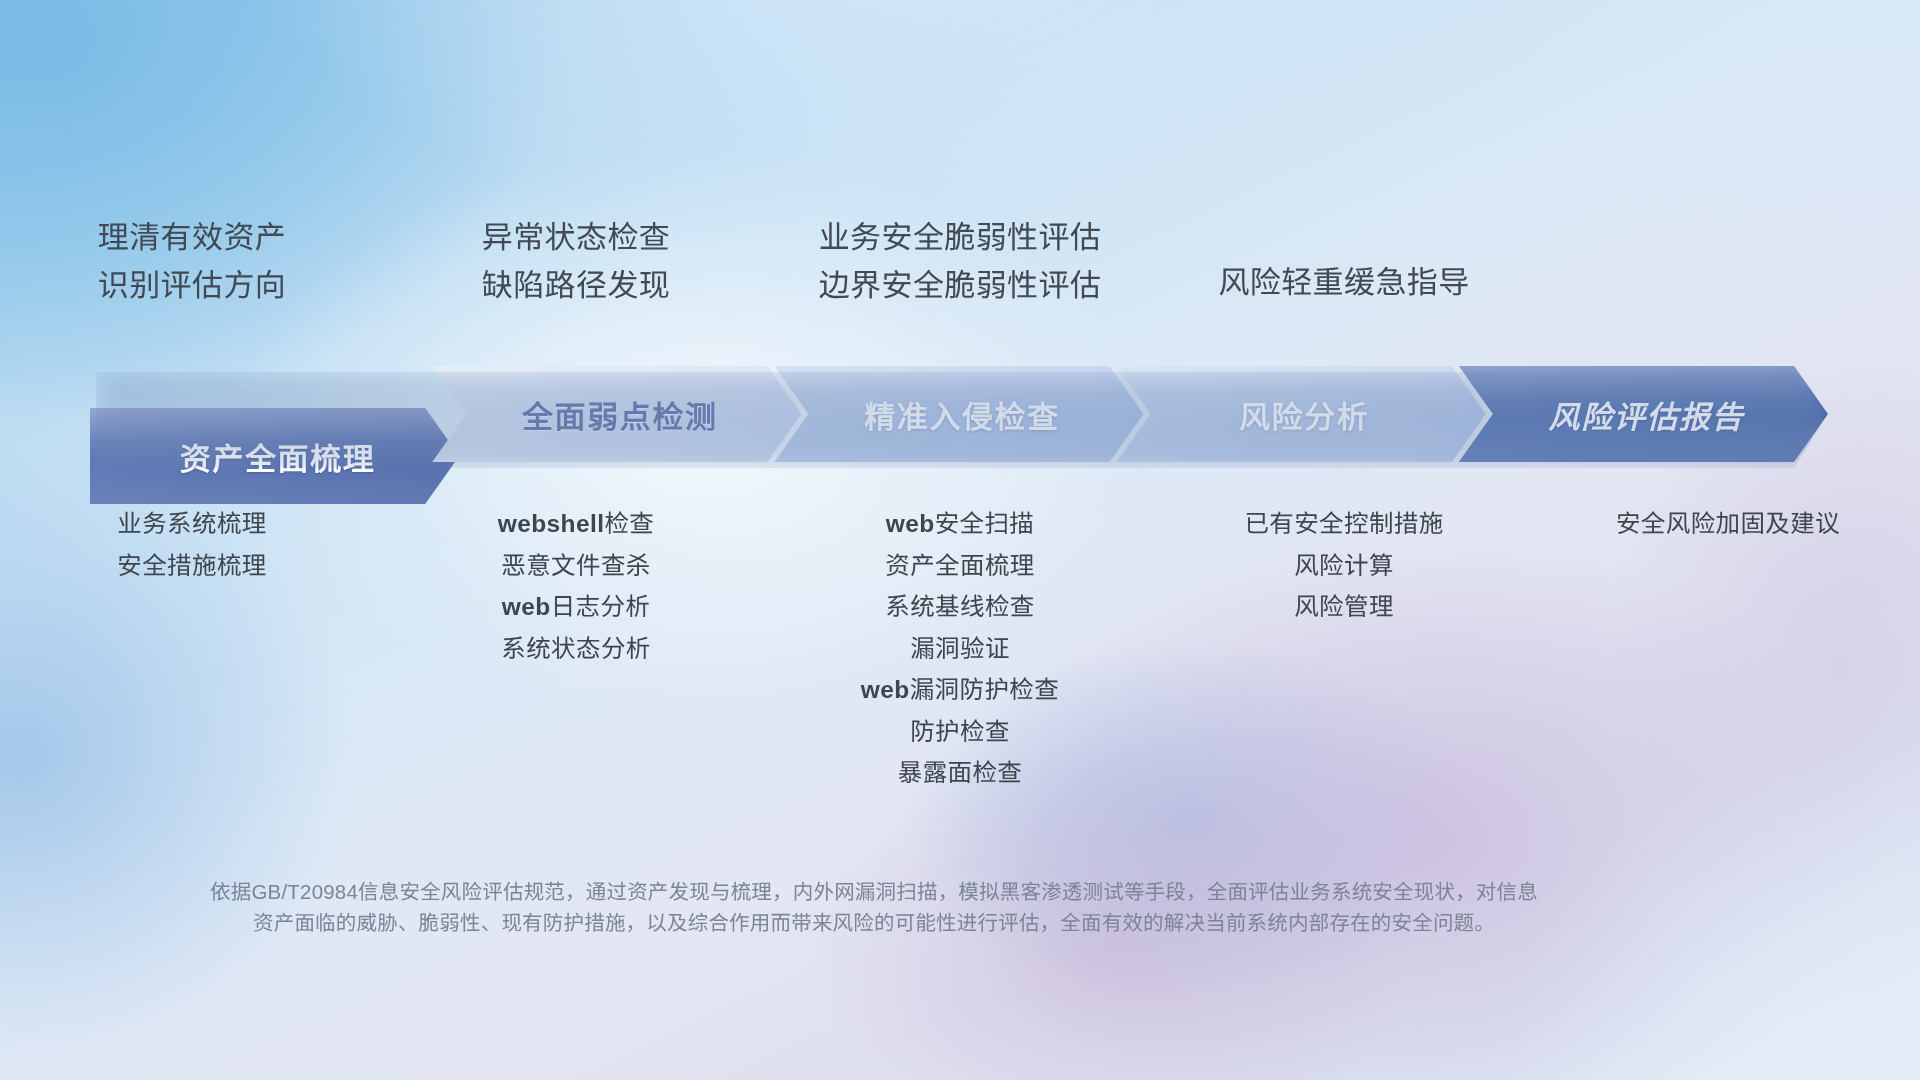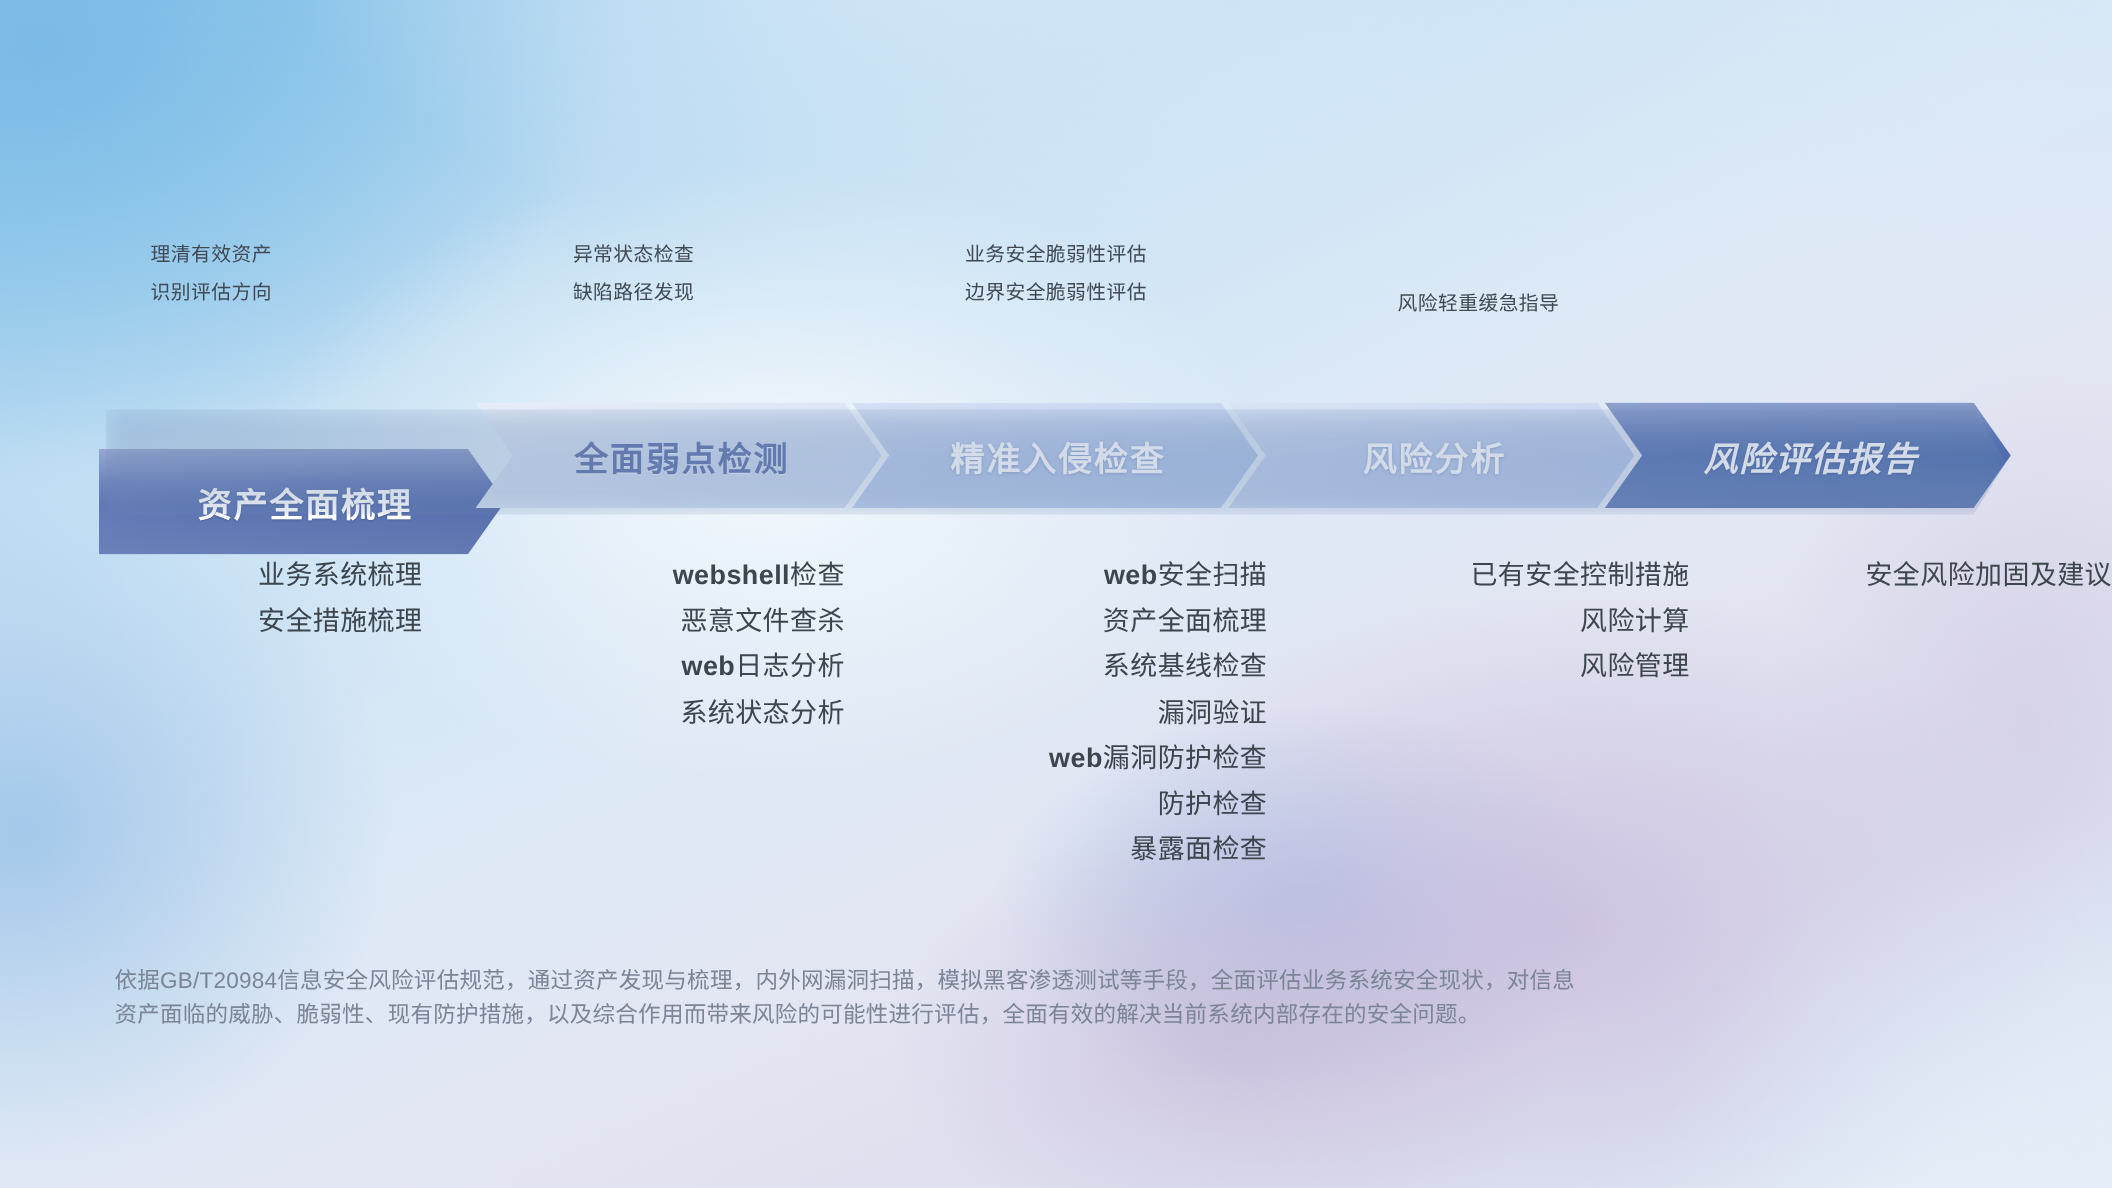--- a/index.html
+++ b/index.html
@@ -93,21 +93,21 @@
     grid-template-columns:repeat(5, 1fr);
   }
 
   
   #row-top { top:222px; height:100px; }
   .top-col {
     display:flex; flex-direction:column;
     align-items:center;
     gap:17px;
     color:#414a52;
-    font-size:18px;
+    font-size:31px;
     line-height:1;
     letter-spacing:.4px;
     white-space:nowrap;
   }
   .top-col.push-down { padding-top:45px; }
 
   
   #arrow-band {
     position:absolute;
     left:90px; right:92px;
@@ -175,21 +175,21 @@
     filter:blur(11px);
     background:rgba(110,135,180,.30);
     -webkit-clip-path:polygon(0 0, calc(100% - 30px) 0, 100% 50%, calc(100% - 30px) 100%, 0 100%);
     clip-path:polygon(0 0, calc(100% - 30px) 0, 100% 50%, calc(100% - 30px) 100%, 0 100%);
   }
 
   
   #row-bottom { top:512px; height:330px; }
   .bot-col {
     display:flex; flex-direction:column;
-    align-items:flex-end;
+    align-items:center;
     gap:17px;
     color:#3d454d;
     font-size:24.5px;
     line-height:1;
     letter-spacing:.4px;
     white-space:nowrap;
   }
   .bot-col .item b { font-weight:bold; }
 
   
@@ -197,20 +197,21 @@
     position:absolute;
     left:104px;
     top:876px;
     width:1540px;
     z-index:6;
     color:#7b8596;
     font-size:20.5px;
     line-height:31px;
     letter-spacing:.2px;
     white-space:pre-line;
+    text-align:center;
   }
 </style>
 </head>
 <body>
 
 <div id="stage">
 
   <div class="bg-layer" id="bg-base"></div>
   <div class="bg-layer" id="bg-blob-tl"></div>
   <div class="bg-layer" id="bg-blob-topmid"></div>

